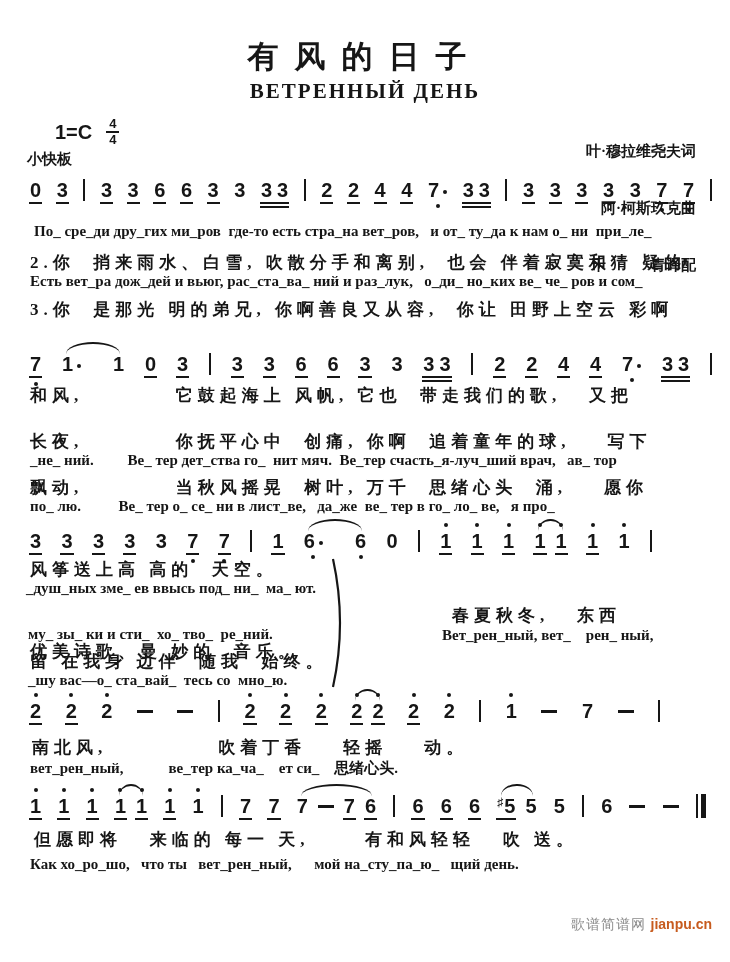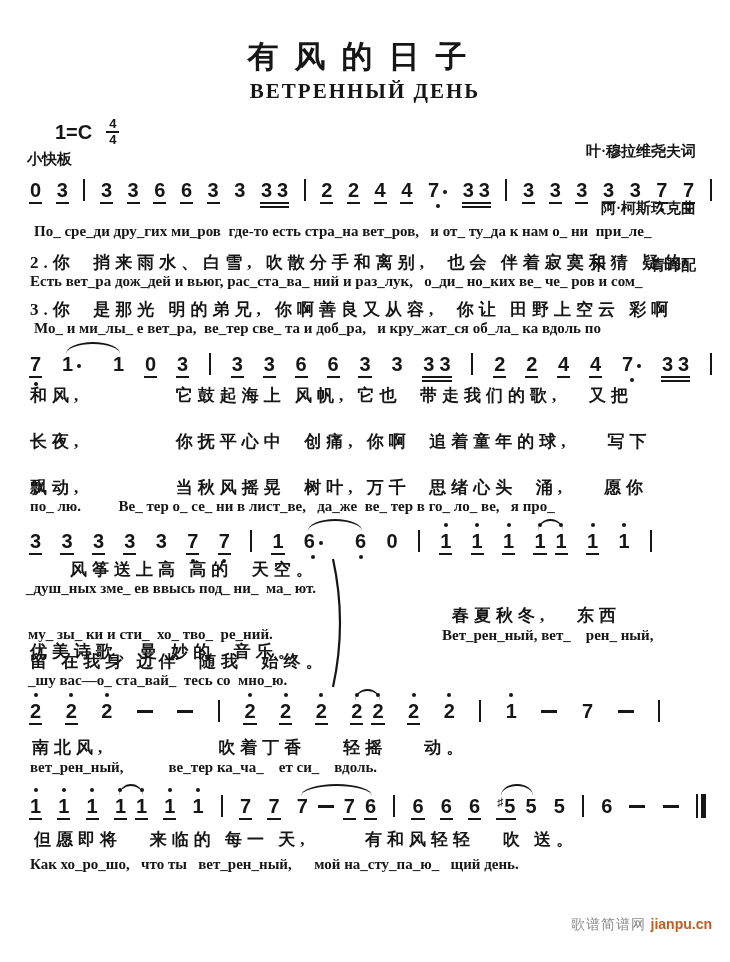--- a/index.html
+++ b/index.html
@@ -233,43 +233,43 @@
       <span class="fbar">
         <span class="thin"></span>
         <span class="thick"></span>
       </span>
     </div>
 
   <div class="lyr ru" style="top:223px;left:34px;">По_ сре_ди дру_гих ми_ров  где-то есть стра_на вет_ров,   и от_ ту_да к нам о_ ни  при_ле_</div>
   <div class="lyr cn" style="top:251px;left:30px;">2.你  捎来雨水、白雪, 吹散分手和离别,  也会 伴着寂寞和猜 疑的</div>
   <div class="lyr ru" style="top:273px;left:30px;">Есть вет_ра дож_дей и вьюг, рас_ста_ва_ ний и раз_лук,   о_ди_ но_ких ве_ че_ ров и сом_</div>
   <div class="lyr cn" style="top:298px;left:30px;">3.你  是那光 明的弟兄, 你啊善良又从容,  你让 田野上空云 彩啊</div>
-  <div class="lyr ru" style="top:320px;left:34px;">Мо_ и ми_лы_ е вет_ра,  ве_тер све_ та и доб_ра,   и кру_жат_ся об_ла_ ка вдоль по</div>
 
   <div class="lyr cn" style="top:384px;left:30px;">和风,          它鼓起海上 风帆, 它也  带走我们的歌,   又把</div>
   <div class="lyr cn" style="top:430px;left:30px;">长夜,          你抚平心中  创痛, 你啊  追着童年的球,    写下</div>
+  <div class="lyr ru" style="top:452px;left:30px;">_не_ ний.         Ве_ тер дет_ства го_  нит мяч.  Ве_тер счасть_я-луч_ший врач,   ав_ тор</div>
   <div class="lyr cn" style="top:476px;left:30px;">飘动,          当秋风摇晃  树叶, 万千  思绪心头  涌,    愿你</div>
   <div class="lyr ru" style="top:498px;left:30px;">по_ лю.          Ве_ тер о_ се_ ни в лист_ве,   да_же  ве_ тер в го_ ло_ ве,   я про_</div>
 
-  <div class="lyr cn" style="top:558px;left:30px;margin-left:40px;">风筝送上高 高的  天空。</div>
+  <div class="lyr cn" style="top:558px;left:30px;">风筝送上高 高的  天空。</div>
   <div class="lyr ru" style="top:580px;left:26px;">_душ_ных зме_ ев ввысь под_ ни_  ма_ ют.</div>
   <div class="lyr cn" style="top:604px;left:30px;margin-top:36px;">优美诗歌、曼 妙的  音乐。</div>
   <div class="lyr ru" style="top:626px;left:28px;">му_ зы_ ки и сти_  хо_ тво_  ре_ний.</div>
   <div class="lyr cn" style="top:650px;left:30px;">留 在我身 边伴  随我  始终。</div>
   <div class="lyr ru" style="top:672px;left:28px;">_шу вас—о_ ста_вай_  тесь со  мно_ю.</div>
 
   <svg class="brace" style="top:556px;left:330px;" width="20" height="134" viewBox="0 0 20 134">
     <path d="M3,3 Q17,67 3,131" stroke="#161616" stroke-width="2.2" fill="none"></path>
   </svg>
 
   <div class="lyr ru" style="top:627px;left:442px;">Вет_рен_ный, вет_    рен_ ный,</div>
   <div class="lyr cn" style="top:604px;left:452px;">春夏秋冬,   东西</div>
 
   <div class="lyr cn" style="top:736px;left:32px;">南北风,            吹着丁香    轻摇    动。</div>
-  <div class="lyr ru" style="top:759px;left:30px;">вет_рен_ный,            ве_тер ка_ча_    ет си_    вдоль.</div>
+  <div class="lyr ru" style="top:759px;left:30px;">вет_рен_ный,            ве_тер ка_ча_    ет си_    思绪心头.</div>
 
   <div class="lyr cn" style="top:828px;left:34px;">但愿即将   来临的 每一 天,      有和风轻轻   吹 送。</div>
   <div class="lyr ru" style="top:856px;left:30px;">Как хо_ро_шо,   что ты   вет_рен_ный,      мой на_сту_па_ю_   щий день.</div>
 
   <div class="abs footer">
     <span class="site">歌谱简谱网 </span><span class="url" id="siteUrl" style="color: rgb(199, 91, 30);">jianpu.cn</span>
   </div>
 
 </div>
 

